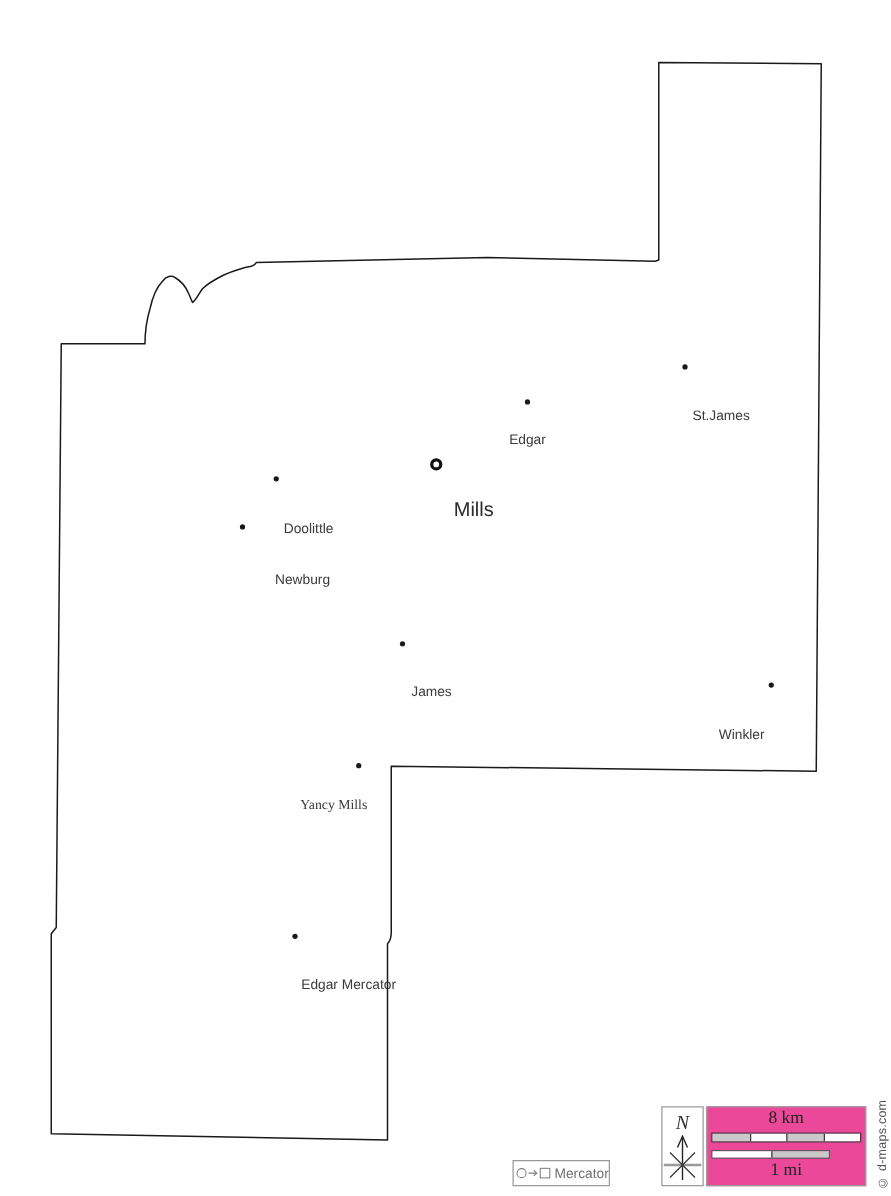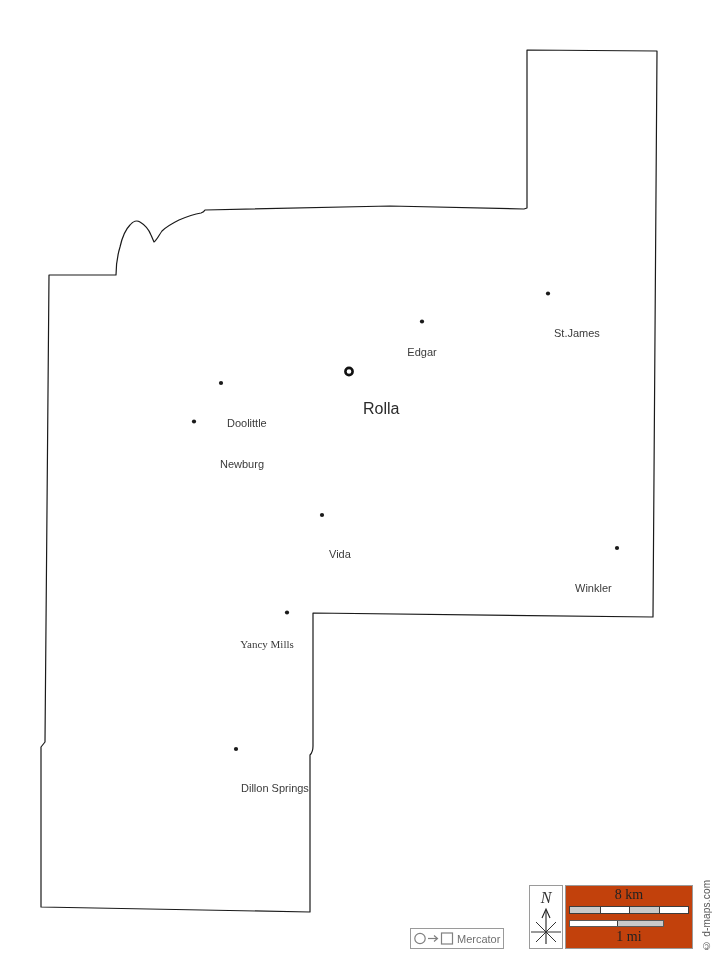--- a/index.html
+++ b/index.html
@@ -14,39 +14,39 @@
   .map-label.center{transform:translateX(-50%);}
   .city-major{font-size:16px;color:#2b2b2b;}
   
   .north-box{
     position:absolute;left:529px;top:885px;width:34px;height:64px;
     border:1px solid #9a9a9a;background:#fff;box-sizing:border-box;
   }
   
   .scale-box{
     position:absolute;left:565px;top:885px;width:128px;height:64px;
-    border:1px solid #9a9a9a;background:#c2410c;box-sizing:border-box;
+    border:1px solid #9a9a9a;background:#ec4899;box-sizing:border-box;
     display:flex;flex-direction:column;align-items:center;
   }
   .scale-text{
     font-family:"Liberation Serif",serif;font-size:14px;color:#222;
     height:17px;line-height:18px;
   }
   .bar{display:flex;box-sizing:border-box;}
   .bar-km{width:120px;height:8px;border:1px solid #3c3c3c;margin-top:3px;}
   .bar-mi{width:95px;height:7px;border:1px solid #5a5a5a;margin-top:6px;align-self:flex-start;margin-left:3px;}
   .seg{height:100%;box-sizing:border-box;}
   .seg+.seg{border-left:1px solid #3c3c3c;}
   .seg.gray{background:#c9c9c9;}
   .seg.white{background:#ffffff;}
   .bar-km .seg{width:25%;}
   .bar-mi .seg{width:50%;}
   
   .proj-box{
-    position:absolute;left:410px;top:928px;width:94px;height:21px;
+    position:absolute;left:410px;top:928px;width:78px;height:21px;
     border:1px solid #9a9a9a;background:#fff;box-sizing:border-box;
     display:flex;align-items:center;
   }
   .proj-label{font-size:11px;color:#707070;margin-left:2px;}
   
   .credit{
     position:absolute;right:1px;bottom:6px;height:82px;
     writing-mode:vertical-rl;transform:rotate(180deg);
     font-size:10px;color:#555;letter-spacing:0.2px;
   }
@@ -74,29 +74,29 @@
     <circle cx="422" cy="321.5" r="2.1" fill="#1a1a1a"></circle>
     <circle cx="548" cy="293.5" r="2.1" fill="#1a1a1a"></circle>
     <circle cx="221" cy="383" r="2.1" fill="#1a1a1a"></circle>
     <circle cx="194" cy="421.5" r="2.1" fill="#1a1a1a"></circle>
     <circle cx="322" cy="515" r="2.1" fill="#1a1a1a"></circle>
     <circle cx="617" cy="548" r="2.1" fill="#1a1a1a"></circle>
     <circle cx="287" cy="612.5" r="2.1" fill="#1a1a1a"></circle>
     <circle cx="236" cy="749" r="2.1" fill="#1a1a1a"></circle>
   </svg>
 
-  <div class="map-label city-major" style="left:363px;top:362px;">Rolla</div>
+  <div class="map-label city-major" style="left:363px;top:362px;">Mills</div>
   <div class="map-label center" style="left:422px;top:306px;">Edgar</div>
   <div class="map-label" style="left:554px;top:287px;">St.James</div>
   <div class="map-label" style="left:227px;top:377px;">Doolittle</div>
   <div class="map-label" style="left:200px;top:418px;padding-left:20px;">Newburg</div>
-  <div class="map-label" style="left:329px;top:508px;">Vida</div>
+  <div class="map-label" style="left:329px;top:508px;">James</div>
   <div class="map-label" style="left:575px;top:542px;">Winkler</div>
   <div class="map-label center" style="left:267px;top:598px;font-family:Liberation Serif, serif;">Yancy Mills</div>
-  <div class="map-label" style="left:241px;top:742px;">Dillon Springs</div>
+  <div class="map-label" style="left:241px;top:742px;">Edgar Mercator</div>
 
   <div class="north-box">
     <svg width="32" height="62" viewBox="0 0 32 62">
       <text x="16" y="17" text-anchor="middle" font-family="Liberation Serif, serif" font-size="16" font-style="italic" fill="#333">N</text>
       <line x1="16" y1="24" x2="16" y2="58" stroke="#222" stroke-width="1.1"></line>
       <polyline points="12,32 16,23 20,32" fill="none" stroke="#222" stroke-width="1.1"></polyline>
       <line x1="1" y1="46" x2="31" y2="46" stroke="#9a9a9a" stroke-width="2"></line>
       <line x1="6" y1="36" x2="26" y2="56" stroke="#333" stroke-width="1"></line>
       <line x1="6" y1="56" x2="26" y2="36" stroke="#333" stroke-width="1"></line>
     </svg>

